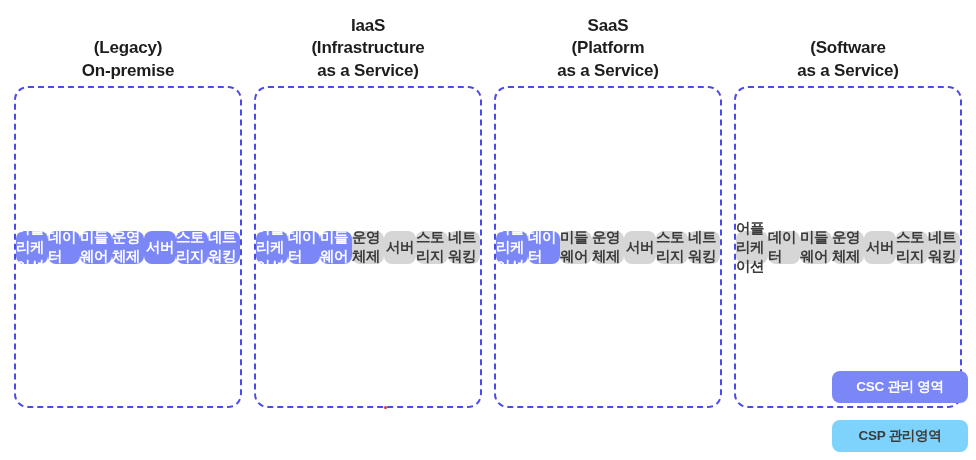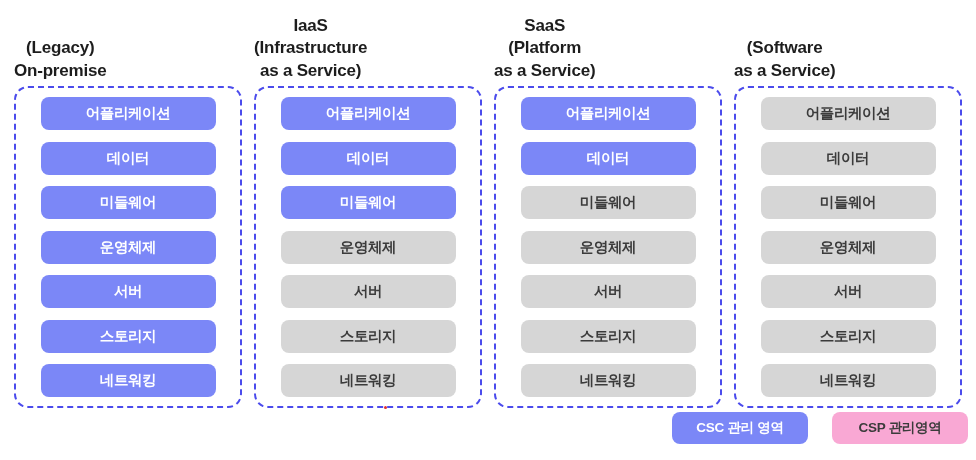--- a/index.html
+++ b/index.html
@@ -31,21 +31,21 @@
     display: flex;
     justify-content: space-between;
     padding: 0 14px;
     box-sizing: border-box;
   }
 
   .column {
     width: 228px;
     display: flex;
     flex-direction: column;
-    align-items: flex-start;
+    align-items: center;
   }
 
   .col-title {
     font-size: 17px;
     font-weight: bold;
     color: #1d1d1d;
     text-align: center;
     line-height: 1.32;
     letter-spacing: -0.2px;
     white-space: pre-line;
@@ -62,21 +62,21 @@
 
   .stack-box {
     width: 228px;
     height: 322px;
     box-sizing: border-box;
     border: 2px dashed #4b4bec;
     border-radius: 14px;
     margin-top: 4px;
     padding: 9px 0 9px 0;
     display: flex;
-    flex-direction: column;
+    flex-direction: row;
     justify-content: space-between;
     align-items: center;
   }
 
   .layer {
     width: 175px;
     height: 33px;
     border-radius: 8px;
     display: flex;
     align-items: center;
@@ -94,24 +94,25 @@
 
   .layer.csp {
     background: #d6d6d6;
     color: #3b3b3b;
   }
 
   
   .legend {
     position: absolute;
     right: 8px;
-    bottom: 16px;
-    display: flex;
-    gap: 24px;
-    align-items: center;
+    bottom: 8px;
+    display: flex;
+    gap: 17px;
+    align-items: center;
+    flex-direction: column;
   }
 
   .legend-chip {
     height: 32px;
     padding: 0 22px;
     border-radius: 8px;
     display: flex;
     align-items: center;
     justify-content: center;
     font-size: 13.5px;
@@ -120,21 +121,21 @@
     box-sizing: border-box;
     min-width: 136px;
   }
 
   .legend-chip.csc {
     background: #7b87f7;
     color: #ffffff;
   }
 
   .legend-chip.csp {
-    background: #f9a8d4;
+    background: #7dd3fc;
     color: #3b3b3b;
   }
 
   .red-dot {
     position: absolute;
     left: 384px;
     top: 406px;
     width: 3px;
     height: 3px;
     background: #e03030;

